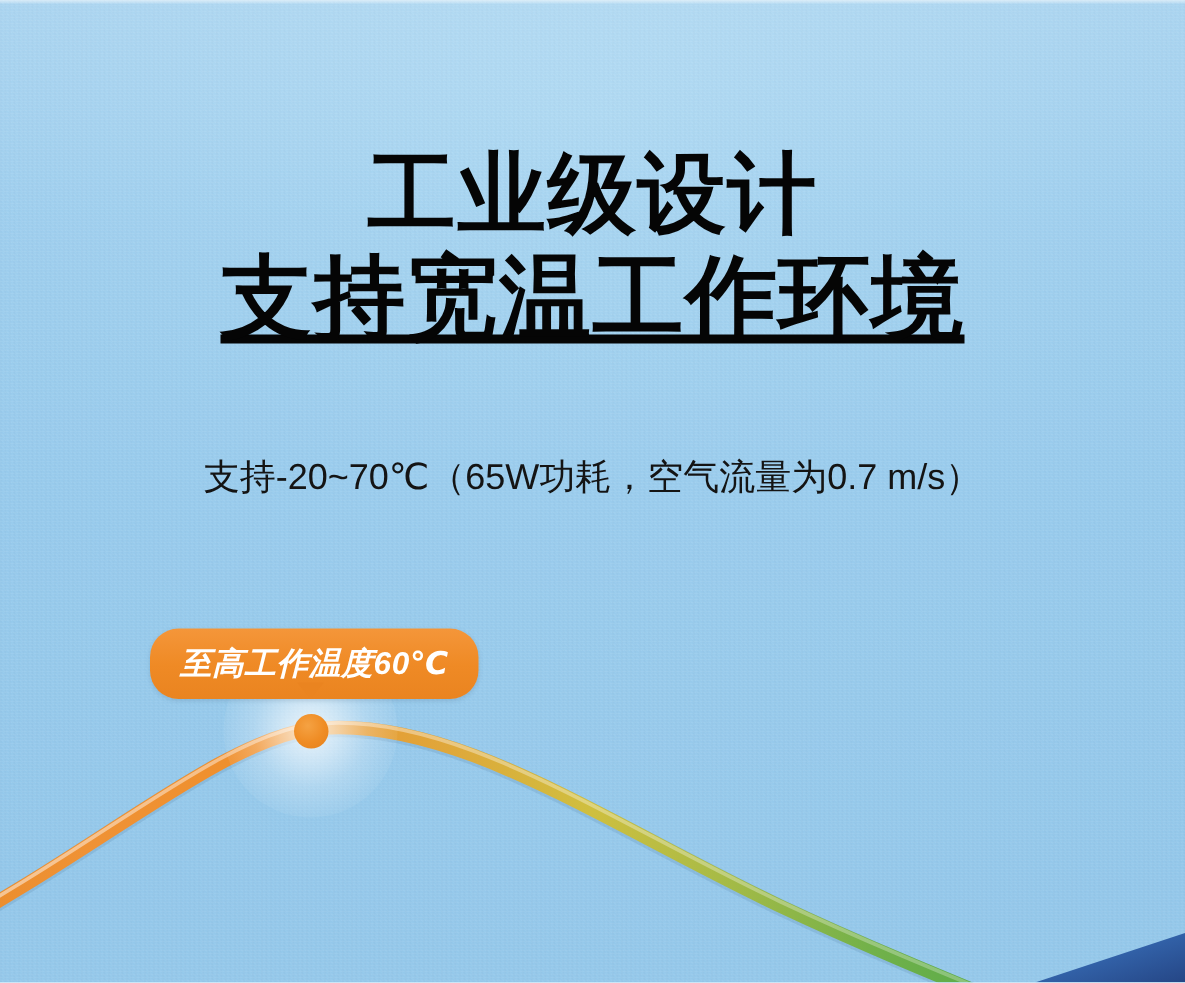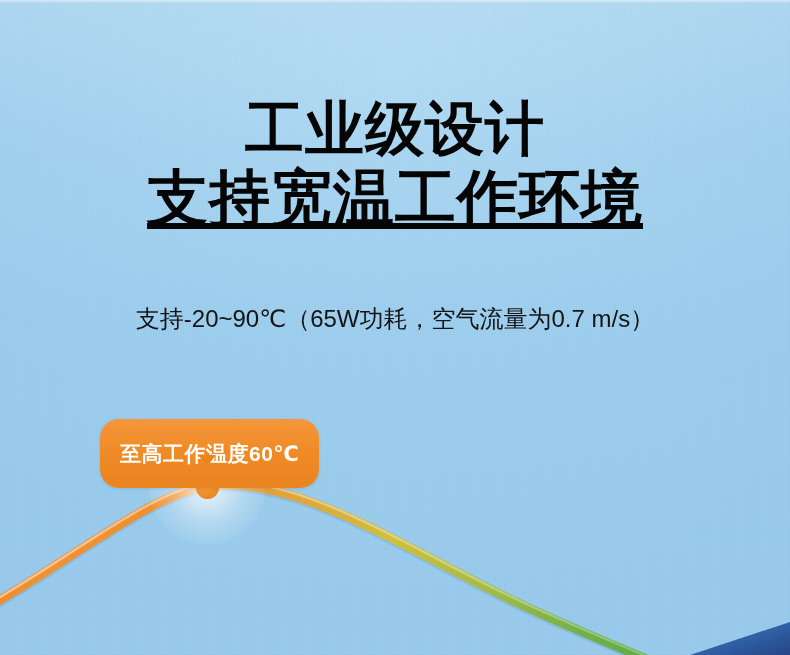--- a/index.html
+++ b/index.html
@@ -122,27 +122,28 @@
     border-radius: 50%;
     background: radial-gradient(circle at 40% 34%, #f5a243 0%, #ef8c24 55%, #e4811d 100%);
   }
 
   
   .badge {
     position: absolute;
     left: 100px;
     top: 419px;
     height: 37px;
-    padding: 16px 20px;
+    padding: 5px 20px;
     border-radius: 19px;
     background: linear-gradient(180deg, #f4963a 0%, #ef8a25 52%, #ea8420 100%);
     display: flex;
     align-items: center;
     justify-content: flex-start;
     box-shadow: 0 1px 3px rgba(60,90,120,0.18);
+    font-style: italic;
   }
   .badge-label {
     color: #ffffff;
     font-size: 21px;
     font-weight: 700;
     line-height: 1;
     letter-spacing: 0.5px;
     white-space: nowrap;
   }
   .badge-pointer {
@@ -165,21 +166,21 @@
   <div class="bg-base"></div>
   <div class="bg-noise"></div>
   <div class="bg-sheen"></div>
   <div class="bg-topline"></div>
 
   <div class="headline">
     <div class="l1">工业级设计</div>
     <div class="l2">支持宽温工作环境</div>
   </div>
 
-  <div class="subtitle">支持-20~90℃（65W功耗，空气流量为0.7 m/s）</div>
+  <div class="subtitle">支持-20~70℃（65W功耗，空气流量为0.7 m/s）</div>
 
   <div class="curve-wrap">
     <svg width="790" height="235" viewBox="0 0 790 235" xmlns="http://www.w3.org/2000/svg" aria-hidden="true">
       <defs>
         <linearGradient id="curveGrad" x1="0" y1="0" x2="1" y2="0">
           <stop offset="0.00" stop-color="#e98b2a"></stop>
           <stop offset="0.12" stop-color="#ef9235"></stop>
           <stop offset="0.26" stop-color="#ef8f2c"></stop>
           <stop offset="0.40" stop-color="#e0a63a"></stop>
           <stop offset="0.52" stop-color="#cfbf3f"></stop>

